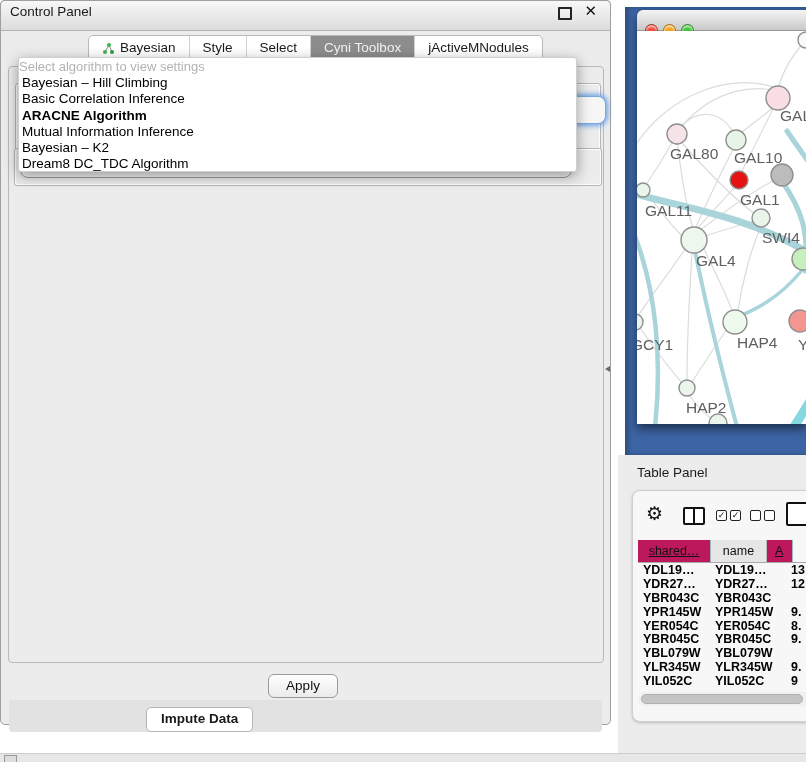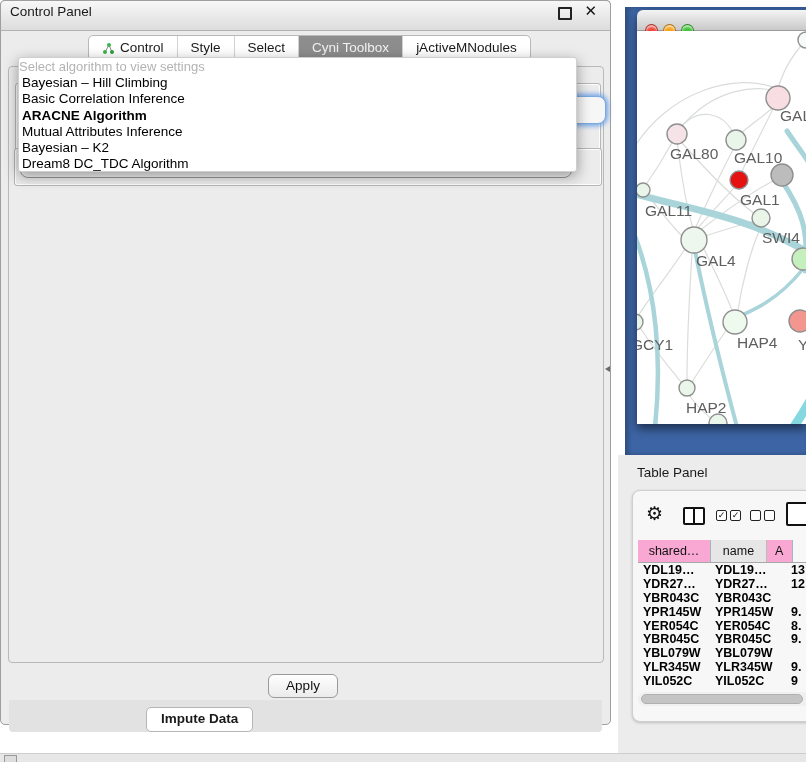--- a/index.html
+++ b/index.html
@@ -141,21 +141,21 @@
     box-sizing:border-box;background:#fff;font-size:9px;font-weight:bold;line-height:8px;text-align:center;}
   .cbx-pair{position:absolute;top:19px;display:flex;gap:3px;}
   .tp-doc{position:absolute;left:153px;top:11px;width:30px;height:24px;
     border:2px solid #111;border-radius:2px;background:#fff;box-sizing:border-box;}
   .tp-doc::after{content:"";position:absolute;right:-2px;top:-2px;width:0;height:0;
     border-left:8px solid transparent;border-bottom:8px solid #111;}
 
   .thead{position:absolute;left:5px;top:49px;width:175px;height:23px;display:flex;
     border-bottom:1px solid #a8a8a8;box-sizing:border-box;font-size:12.5px;}
   .th{line-height:22px;text-align:center;box-sizing:border-box;border-right:1px solid #9fb7c2;overflow:hidden;white-space:nowrap;}
-  .th.hl{background:#f9a8d4;}
+  .th.hl{background:#be185d;text-decoration:underline;}
   .th.plain{background:#e6e6e6;border-right:1px solid #bcbcbc;}
 
   .tbody{position:absolute;left:5px;top:73px;width:175px;height:123px;overflow:hidden;
     font-size:12.5px;font-weight:bold;color:#000;}
   .trow{display:flex;height:13.9px;line-height:13.9px;white-space:nowrap;}
   .td1{width:73px;padding-left:5px;box-sizing:border-box;overflow:hidden;}
   .td2{width:76px;padding-left:4px;box-sizing:border-box;overflow:hidden;}
   .td3{width:26px;padding-left:4px;box-sizing:border-box;overflow:hidden;}
 
   .tp-hscroll{position:absolute;left:5px;top:201px;width:175px;height:14px;background:#f0f0f0;border-radius:7px;}
@@ -180,21 +180,21 @@
 
 <div class="abs tabbar">
   <div class="tab">
     <svg width="13" height="13" viewBox="0 0 13 13">
       <line x1="3" y1="10" x2="7" y2="3" stroke="#8a8a8a" stroke-width="1"></line>
       <line x1="7" y1="3" x2="10" y2="10" stroke="#8a8a8a" stroke-width="1"></line>
       <circle cx="7" cy="3" r="2" fill="#39b54a"></circle>
         <circle cx="3" cy="10" r="2" fill="#39b54a"></circle>
         <circle cx="10" cy="10" r="2" fill="#2e9e3f"></circle>
     </svg>
-    <span>Control</span>
+    <span>Bayesian</span>
   </div>
   <div class="tab">
       <span>Style</span>
     </div>
   <div class="tab">
       <span>Select</span>
     </div>
   <div class="tab selected">
       <span>Cyni Toolbox</span>
     </div>
@@ -209,21 +209,21 @@
 </div>
 <div class="abs combo-ghost-focus" style="left:112px;top:96px;z-index:2;"></div>
 <div class="abs etched" style="left:14px;top:148px;width:586px;height:36px;z-index:2;background:#ececec;"></div>
 <div class="abs combo-ghost" style="z-index:3;"></div>
 
 <div class="abs popup">
   <div class="popup-placeholder">Select algorithm to view settings</div>
   <div class="popup-item">Bayesian – Hill Climbing</div>
   <div class="popup-item">Basic Correlation Inference</div>
   <div class="popup-item bold">ARACNE Algorithm</div>
-  <div class="popup-item">Mutual Attributes Inference</div>
+  <div class="popup-item">Mutual Information Inference</div>
   <div class="popup-item">Bayesian – K2</div>
   <div class="popup-item">Dream8 DC_TDC Algorithm</div>
 </div>
 
 <fieldset style="left:14px;top:190px;width:566px;height:465px;background:#ececec;">
   <legend class="legend-black">Cyni Algorithm Settings</legend>
 </fieldset>
 
 <fieldset style="left:28px;top:218px;width:544px;height:174px;">
   <legend class="legend-blue">Algorithm Definition</legend>

